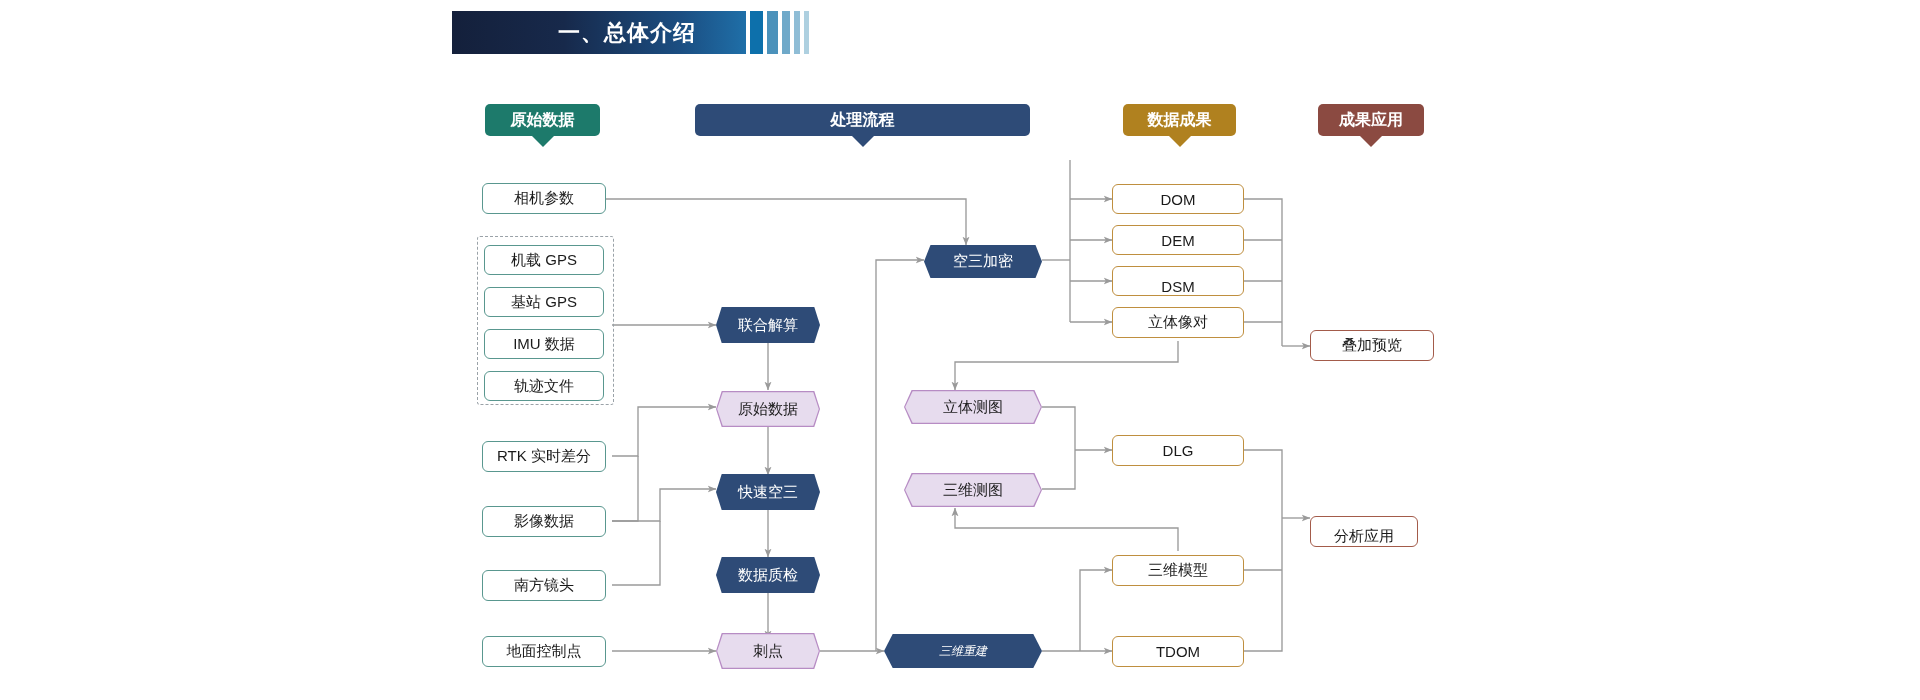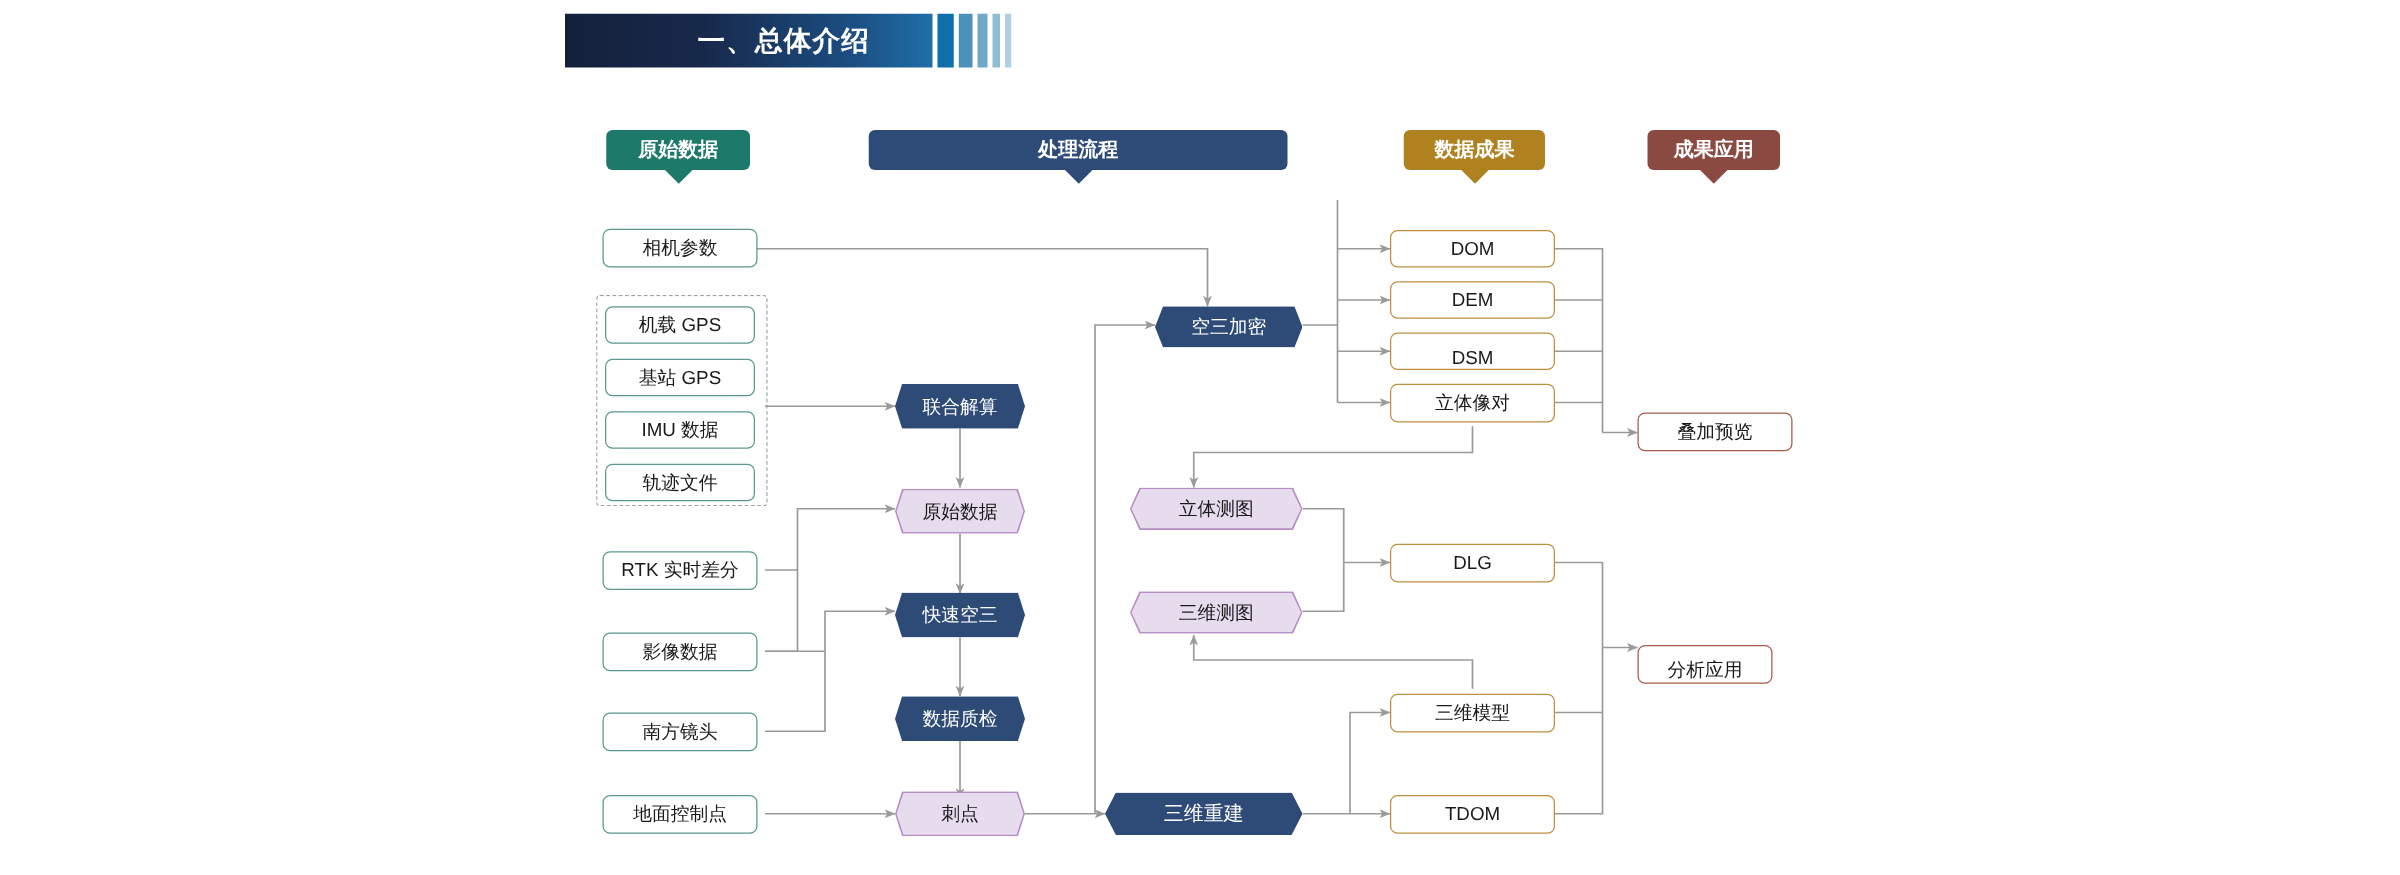--- a/index.html
+++ b/index.html
@@ -329,21 +329,21 @@
 </div>
 
 <div class="hex-wrap" style="left:904px; top:473px; width:138px; height:34px;">
   <div class="hexborder"></div>
   <div class="hexfill n-hex-lilac" style="clip-path:polygon(5.5% 0,94.5% 0,100% 50%,94.5% 100%,5.5% 100%,0 50%);">
     <span>三维测图</span>
   </div>
 </div>
 
 <div class="hex-wrap" style="left:884px; top:634px; width:158px; height:34px;">
-  <div class="n-hex-blue" style="position:absolute;inset:0;display:flex;align-items:center;justify-content:center;font-size:16px;">
+  <div class="n-hex-blue" style="position:absolute;inset:0;display:flex;align-items:center;justify-content:center;font-size:12px;font-style:italic;">
     <span>三维重建</span>
   </div>
 </div>
 
 <div class="node n-result" style="left:1112px; top:184px; width:132px; height:30px;">
   <span>DOM</span>
 </div>
 <div class="node n-result" style="left:1112px; top:225px; width:132px; height:30px;">
   <span>DEM</span>
 </div>

